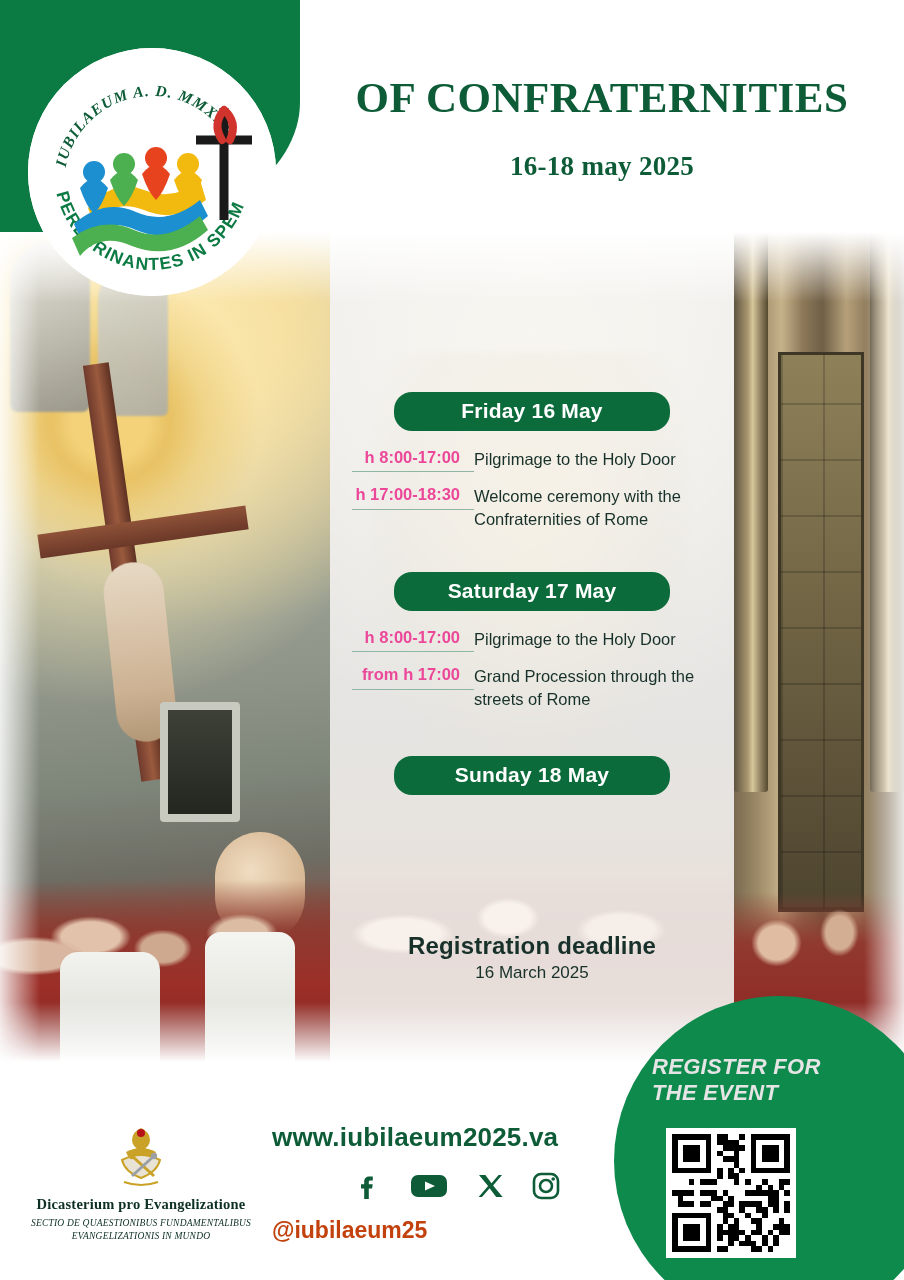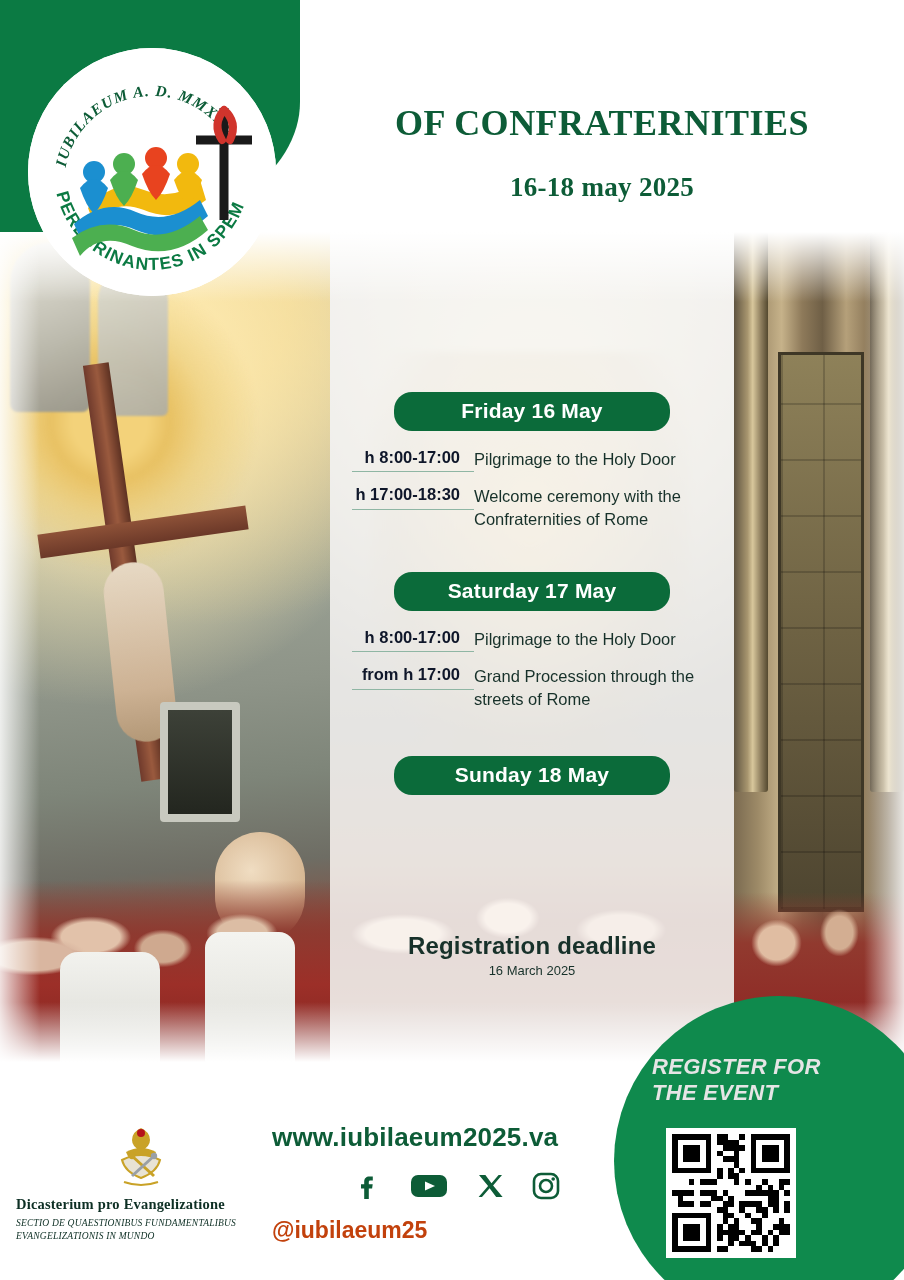--- a/index.html
+++ b/index.html
@@ -233,21 +233,21 @@
     z-index: 7;
   }
   .title {
     font-family: "Liberation Serif", serif;
     font-weight: bold;
     color: #0d5c37;
     font-size: 43px;
     letter-spacing: 0.5px;
     line-height: 1.28;
   }
-  .title .l2 { font-size: 36px; display:block; white-space: nowrap; margin-top: 30px; }
+  .title .l2 { font-size: 43px; display:block; white-space: nowrap; }
   .dates {
     margin-top: 26px;
     font-family: "Liberation Serif", serif;
     font-weight: bold;
     color: #0d5c37;
     font-size: 27px;
     letter-spacing: .3px;
   }
 
   
@@ -279,55 +279,56 @@
     margin-bottom: 12px;
     padding: 0 18px 0 22px;
   }
   .time {
     width: 122px;
     flex: 0 0 122px;
     text-align: right;
     padding-right: 14px;
     font-size: 16.5px;
     font-weight: bold;
-    color: #0f172a;
+    color: #ec4899;
     border-bottom: 1.5px solid #8fb6a4;
     padding-bottom: 3px;
     line-height: 1.3;
   }
   .desc {
     flex: 1;
     font-size: 16.5px;
     color: #17312a;
     line-height: 1.35;
     padding-top: 1px;
   }
   .deadline {
     position: absolute;
     left: 0; top: 700px;
     width: 404px;
     text-align: center;
     color: #17312a;
     z-index: 5;
   }
   .deadline .dl-title { font-size: 24px; font-weight: bold; letter-spacing:.2px; }
-  .deadline .dl-date { font-size: 13px; margin-top: 3px; }
+  .deadline .dl-date { font-size: 17px; margin-top: 3px; }
 
   
   .footer {
     position: absolute;
     left: 0; top: 1062px;
     width: 904px; height: 218px;
     background: #ffffff;
     z-index: 6;
   }
   .dicastery {
     position: absolute;
     left: 16px; top: 62px;
     width: 250px;
+    text-align: center;
     color: #0d2f24;
   }
   .dic-crest { margin: 0 auto 6px; width: 70px; height: 66px; }
   .dic-l1 {
     font-family: "Liberation Serif", serif;
     font-size: 14.5px;
     font-weight: bold;
     letter-spacing: .2px;
   }
   .dic-l2 {

